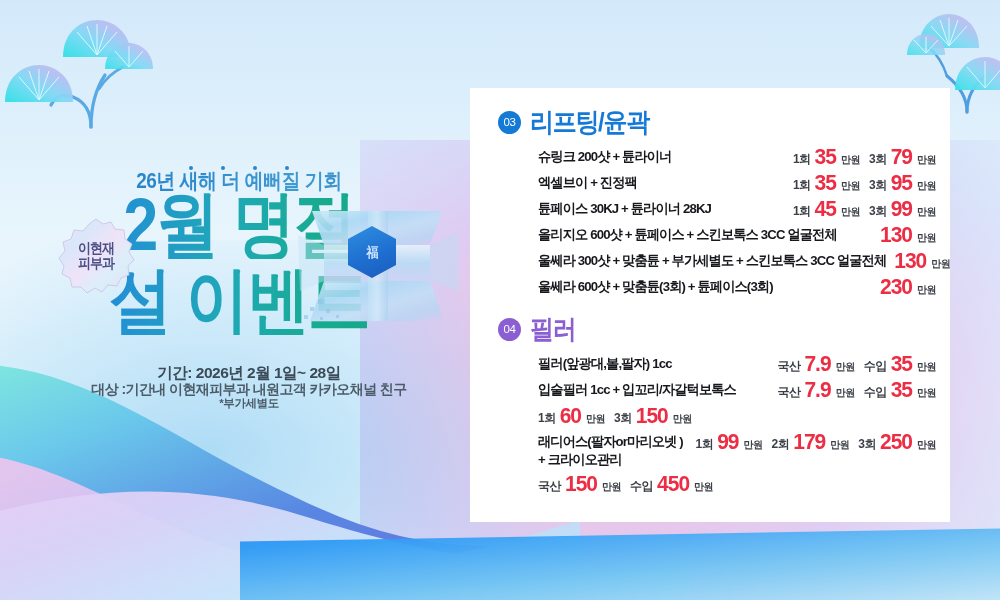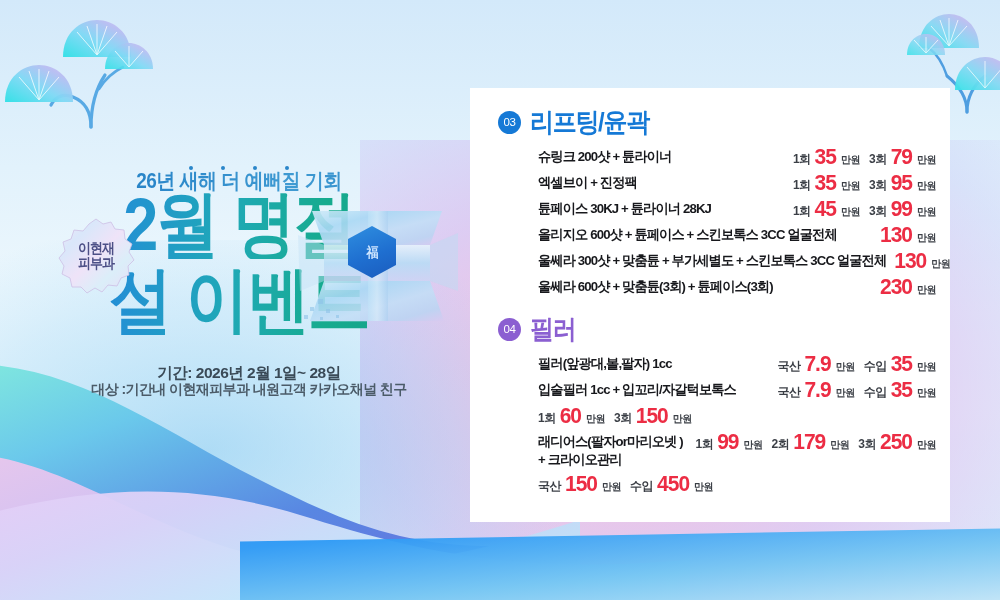--- a/index.html
+++ b/index.html
@@ -274,20 +274,21 @@
 
     <div class="kicker">26년 새해 더 예뻐질 기회</div>
 
     <div class="bigtitle">
       <span class="l1">2월 명절</span>
       <span class="l2">설 이벤트</span>
     </div>
 
     <div class="period">기간: 2026년 2월 1일~ 28일</div>
     <div class="note1">대상 :기간내 이현재피부과 내원고객 카카오채널 친구</div>
+    <div class="note2">*부가세별도</div>
   </div>
 
   <div class="seal">
     <svg width="78" height="80" viewBox="0 0 78 80" style="position:absolute;inset:0;">
       <defs>
         <linearGradient id="sealg" x1="0" y1="0" x2="1" y2="1">
           <stop offset="0%" stop-color="#f3e4f7"></stop>
           <stop offset="25%" stop-color="#d9e7fa"></stop>
           <stop offset="50%" stop-color="#efe3f8"></stop>
           <stop offset="72%" stop-color="#dbeef9"></stop>

